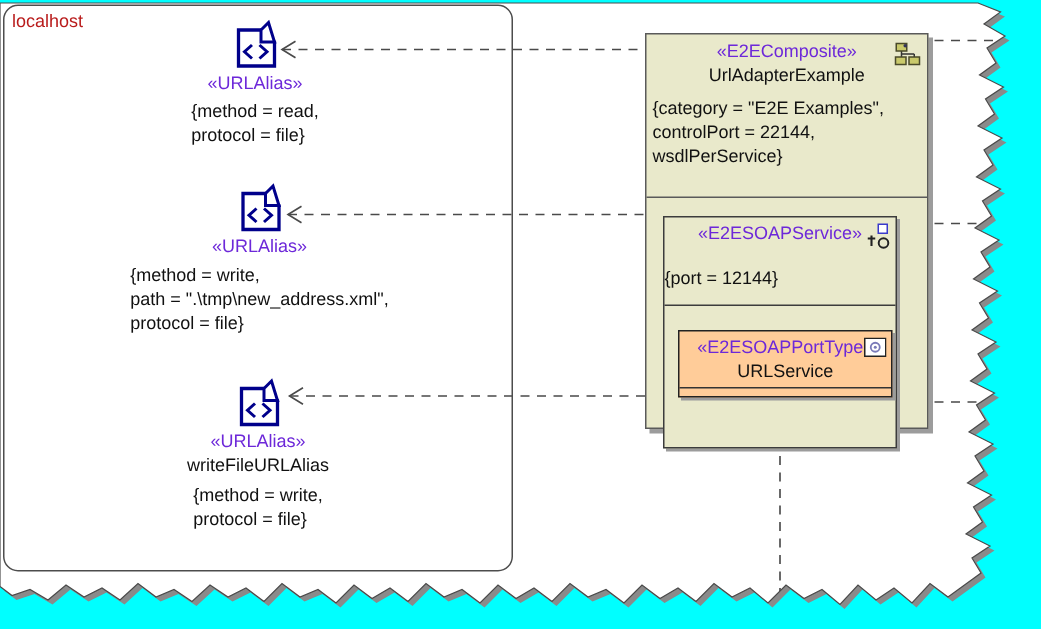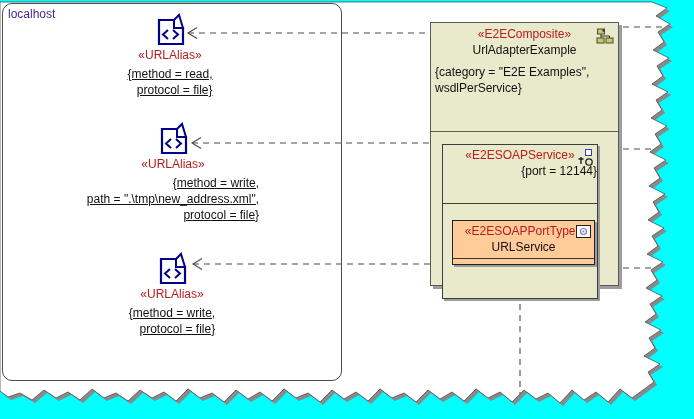--- a/index.html
+++ b/index.html
@@ -1,27 +1,27 @@
 <!DOCTYPE html>
 <html><head>
 <meta charset="utf-8">
 <style>
   html,body{margin:0;padding:0;}
   body{width:694px;height:419px;background:#00FFFF;position:relative;overflow:hidden;
        font-family:"Liberation Sans", sans-serif;font-size:12px;color:#111;}
   #base{position:absolute;left:0;top:0;z-index:0;}
   .node{position:absolute;box-sizing:border-box;}
   #localhost-node{left:2px;top:3px;width:340px;height:378px;border:1px solid #4d4d4d;border-radius:10px;z-index:1;}
-  #localhost-label{position:absolute;left:5px;top:3px;font-size:12px;color:#4c1d95;}
+  #localhost-label{position:absolute;left:5px;top:3px;font-size:12px;color:#b91c1c;}
   .artifact{position:absolute;text-align:center;z-index:2;}
   .artifact svg{display:block;margin:0 auto 1px auto;}
-  .stereo{color:#b91c1c;line-height:15px;white-space:nowrap;}
+  .stereo{color:#6d28d9;line-height:15px;white-space:nowrap;}
   .uname{font-weight:normal;line-height:17px;white-space:nowrap;}
   .tags{line-height:16px;margin-top:3px;}
-  .tags.blk{display:inline-block;text-align:right;white-space:nowrap;text-decoration:underline;}
+  .tags.blk{display:inline-block;text-align:left;white-space:nowrap;}
   #composite-node{left:430px;top:22px;width:189px;height:264px;background:#E9E9CB;
       border:1px solid #5a5a5a;box-shadow:3px 3px 0 #9c9c9c;z-index:1;}
   #composite-node .tags{margin-top:5px;padding-left:4px;text-align:left;}
   .sep{position:absolute;left:0;right:0;border-top:1px solid #5a5a5a;}
   #service-node{left:442px;top:144px;width:156px;height:155px;background:#E9E9CB;
       border:1px solid #3c3c3c;box-shadow:2px 2px 0 #9c9c9c;z-index:2;}
   #porttype-node{left:452px;top:220px;width:143px;height:45px;background:#FFCC99;
       border:1px solid #222;box-shadow:2px 2px 0 #9c9c9c;z-index:3;}
   #porttype-node .sep{border-top:1px solid #333;}
   .hdr-stereo{padding-top:4px;text-align:center;}
@@ -114,51 +114,53 @@
   </div>
 </div>
 
 <div class="artifact" style="left:62px;top:252px;width:220px;">
   <svg width="31" height="34" viewBox="0 0 31 34">
     <polygon points="4,7 19,7 28,15 28,31 4,31" fill="#fff" stroke="#00008B" stroke-width="2.2"></polygon>
     <polygon points="19,7 24,2 28,15 19,15" fill="#fff" stroke="#00008B" stroke-width="2"></polygon>
     <path d="M13,17 L8,21.5 L13,26 M18,17 L23,21.5 L18,26" fill="none" stroke="#00008B" stroke-width="2"></path>
   </svg>
   <div class="stereo">«URLAlias»</div>
+  <div class="uname">writeFileURLAlias</div>
   <div class="tags blk">
     <div>{method = write,</div>
     <div>protocol = file}</div>
   </div>
 </div>
 
 <div class="node" id="composite-node">
   <svg class="corner-icon" style="right:4px;top:4px;" width="18" height="18" viewBox="0 0 18 18">
     <path d="M5,7 V11 M5,9 H13.5 M13.5,9 V11" stroke="#333" stroke-width="1" fill="none"></path>
     <rect x="1.5" y="2" width="7" height="5" fill="#C9C96B" stroke="#4a4a2a"></rect>
     <rect x="1" y="11" width="7" height="5" fill="#C9C96B" stroke="#4a4a2a"></rect>
     <rect x="10" y="11" width="7" height="5" fill="#C9C96B" stroke="#4a4a2a"></rect>
     <circle cx="7.5" cy="3.5" r="1.2" fill="#33335a"></circle>
   </svg>
   <div class="stereo hdr-stereo">«E2EComposite»</div>
   <div class="uname hdr-name">UrlAdapterExample</div>
   <div class="tags">
     <div>{category = "E2E Examples",</div>
+    <div>controlPort = 22144,</div>
     <div>wsdlPerService}</div>
   </div>
   <div class="sep" style="top:108px;"></div>
 </div>
 
 <div class="node" id="service-node">
   <svg class="corner-icon" style="right:3px;top:3px;" width="17" height="19" viewBox="0 0 17 19">
     <rect x="8.5" y="1.5" width="6" height="6" fill="#fff" stroke="#3A3ACB"></rect>
     <path d="M4,9 V16 M1.5,11 H6.5" stroke="#222" stroke-width="1.4" fill="none"></path>
     <circle cx="12" cy="14" r="3.2" stroke="#222" stroke-width="1.3" fill="none"></circle>
   </svg>
   <div class="stereo hdr-stereo" style="padding-top:3px;">«E2ESOAPService»</div>
-  <div class="tags" style="text-align:right;margin-top:0;">
+  <div class="tags" style="text-align:left;margin-top:14px;">
     <div>{port = 12144}</div>
   </div>
   <div class="sep" style="top:58px;border-top-color:#3c3c3c;"></div>
 </div>
 
 <div class="node" id="porttype-node">
   <svg class="corner-icon" style="right:3px;top:4px;" width="15" height="13" viewBox="0 0 15 13">
     <rect x="0.5" y="0.5" width="14" height="12" fill="#fff" stroke="#222"></rect>
     <circle cx="7.5" cy="6.5" r="3" stroke="#7a7ab8" stroke-width="1.2" fill="none"></circle>
     <circle cx="7.5" cy="6.5" r="1" fill="#7a7ab8"></circle>

